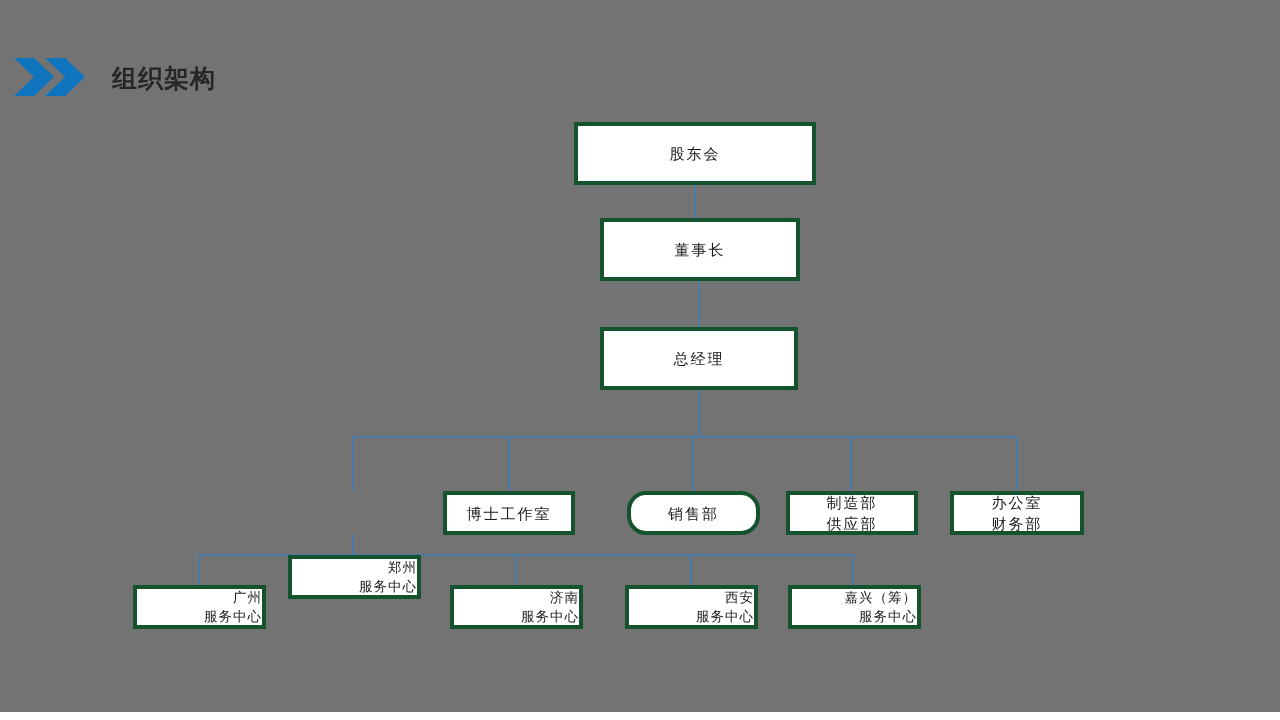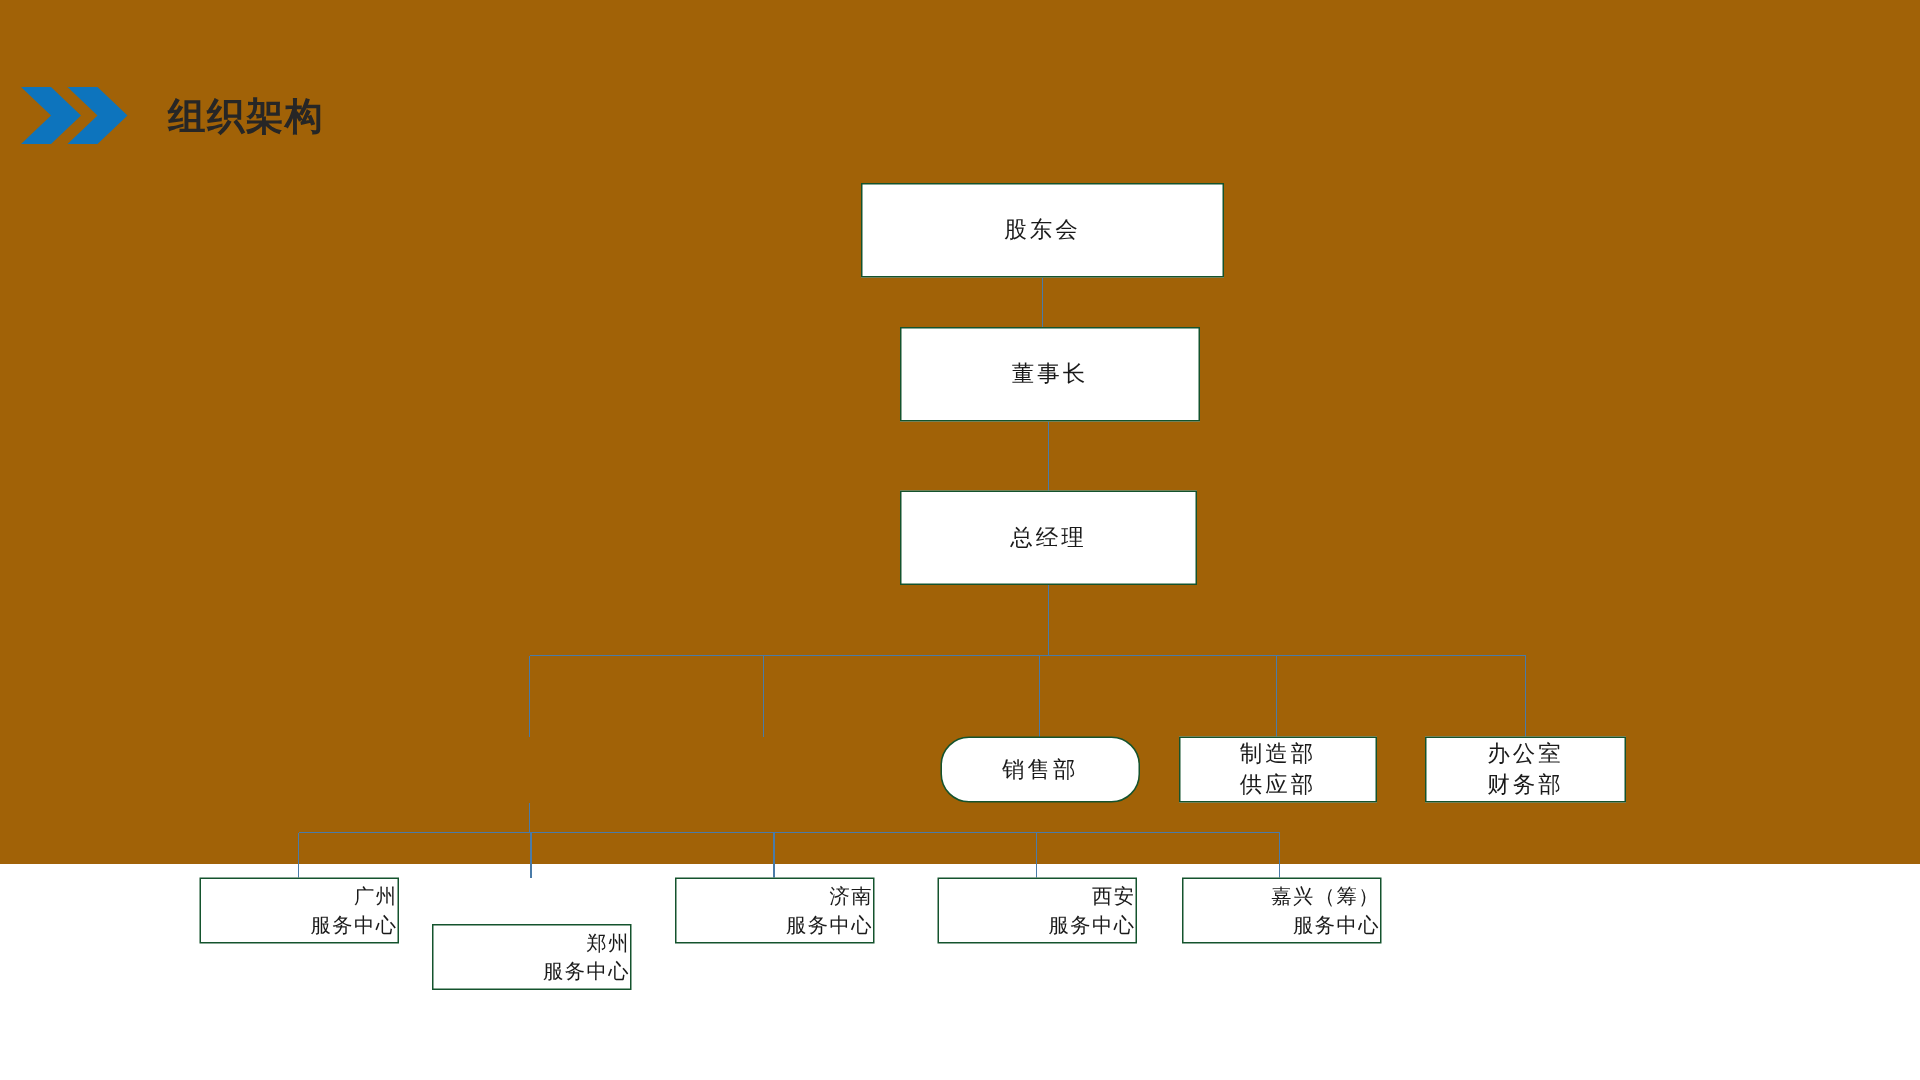--- a/index.html
+++ b/index.html
@@ -12,22 +12,22 @@
     height: 720px;
     background: #ffffff;
     font-family: "Liberation Sans", "DejaVu Sans", sans-serif;
     overflow: hidden;
     position: relative;
   }
 
   #slide {
     position: relative;
     width: 1280px;
-    height: 576px;
-    background: #a16207;
+    height: 712px;
+    background: #737373;
   }
 
   
   .header {
     position: absolute;
     left: 0;
     top: 0;
     width: 1280px;
     height: 130px;
   }
@@ -63,21 +63,21 @@
     left: 0;
     top: 0;
     width: 1280px;
     height: 720px;
     pointer-events: none;
   }
 
   .node {
     position: absolute;
     box-sizing: border-box;
-    border: 1px solid #14532d;
+    border: 4px solid #14532d;
     background: #ffffff;
     color: #1a1a1a;
     display: flex;
     align-items: center;
     justify-content: center;
     text-align: center;
     font-size: 15px;
     line-height: 21px;
     letter-spacing: 2px;
     white-space: pre-line;
@@ -144,37 +144,40 @@
     </div>
 
     <div class="node" style="left:600px; top:327px; width:198px; height:63px;">
       <span class="label">总经理</span>
     </div>
 
     <div class="node" style="left:600px; top:218px; width:200px; height:63px;">
       <span class="label">董事长</span>
     </div>
 
+    <div class="node" style="left:443px; top:491px; width:132px; height:44px;">
+      <span class="label">博士工作室</span>
+    </div>
     <div class="node" style="left:627px; top:491px; width:133px; height:44px;border-radius:19px;">
       <span class="label">销售部</span>
     </div>
     <div class="node" style="left:786px; top:491px; width:132px; height:44px;">
       <span class="label">制造部
 供应部</span>
     </div>
     <div class="node" style="left:950px; top:491px; width:134px; height:44px;justify-content:flex-end;">
       <span class="label">办公室
 财务部</span>
     </div>
 
     <div class="node small" style="left:133px; top:585px; width:133px; height:44px;">
       <span class="label">广州
 服务中心</span>
     </div>
-    <div class="node small" style="left:288px; top:616px; width:133px; height:44px;">
+    <div class="node small" style="left:288px; top:555px; width:133px; height:44px;">
       <span class="label">郑州
 服务中心</span>
     </div>
     <div class="node small" style="left:450px; top:585px; width:133px; height:44px;">
       <span class="label">济南
 服务中心</span>
     </div>
     <div class="node small" style="left:625px; top:585px; width:133px; height:44px;">
       <span class="label">西安
 服务中心</span>

